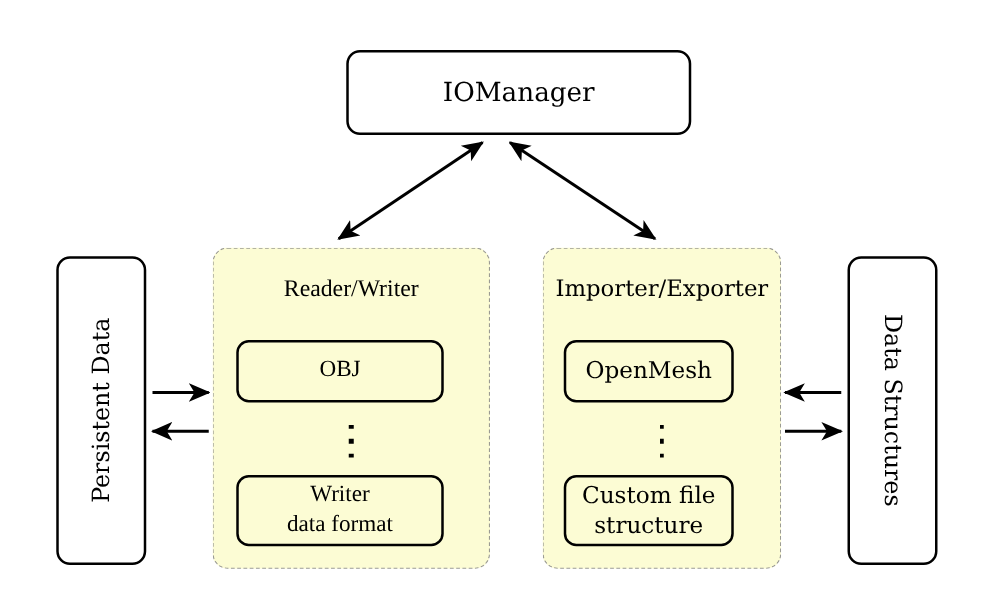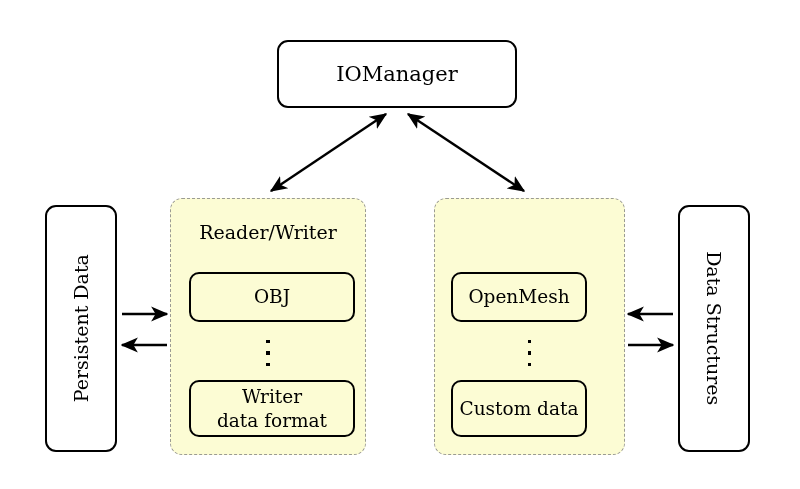--- a/index.html
+++ b/index.html
@@ -28,21 +28,21 @@
     background: #ffffff;
     border: 2.6px solid #000000;
     border-radius: 9px;
     line-height: 1.18;
   }
 
   
   #io-manager {
     left: 277px;
     top: 40px;
-    width: 240px;
+    width: 276px;
     height: 68px;
     font-size: 21px;
     border-radius: 11px;
   }
 
   
   .side-box {
     width: 72px;
     top: 205px;
     height: 247px;
@@ -61,21 +61,21 @@
   
   .group {
     position: absolute;
     box-sizing: border-box;
     top: 198px;
     height: 257px;
     background: #fcfcd4;
     border: 1.6px dashed #9b9b93;
     border-radius: 12px;
   }
-  #group-reader-writer { left: 170px; width: 196px; }
+  #group-reader-writer { left: 170px; width: 222px; font-family: Liberation Serif, serif; }
   #group-importer-exporter { left: 434px; width: 191px; }
 
   .group-title {
     position: absolute;
     left: 0;
     right: 0;
     top: 22px;
     text-align: center;
     font-size: 19px;
     white-space: nowrap;
@@ -164,34 +164,36 @@
 
     <div class="inner-box slot-bottom">
       <span>
         <span>Writer</span><br>
         <span>data format</span>
       </span>
     </div>
   </div>
 
   <div class="group" id="group-importer-exporter">
+    <div class="group-title">Importer/Exporter</div>
 
     <div class="inner-box slot-top">
       <span>OpenMesh</span>
     </div>
 
     <div class="vdots">
       <i></i>
         <i></i>
         <i></i>
     </div>
 
     <div class="inner-box slot-bottom">
       <span>
-        <span>Custom data</span><br>
+        <span>Custom file</span><br>
+        <span>structure</span>
       </span>
     </div>
   </div>
 
   <svg id="arrow-layer" viewBox="0 0 800 489">
     <defs>
       <marker id="ah" viewBox="0 0 10 10" refX="9.2" refY="5" markerWidth="7.2" markerHeight="7.2" orient="auto-start-reverse">
         <path d="M 0 0.7 L 10 5 L 0 9.3 L 2.6 5 Z" fill="#000000"></path>
       </marker>
     </defs>

